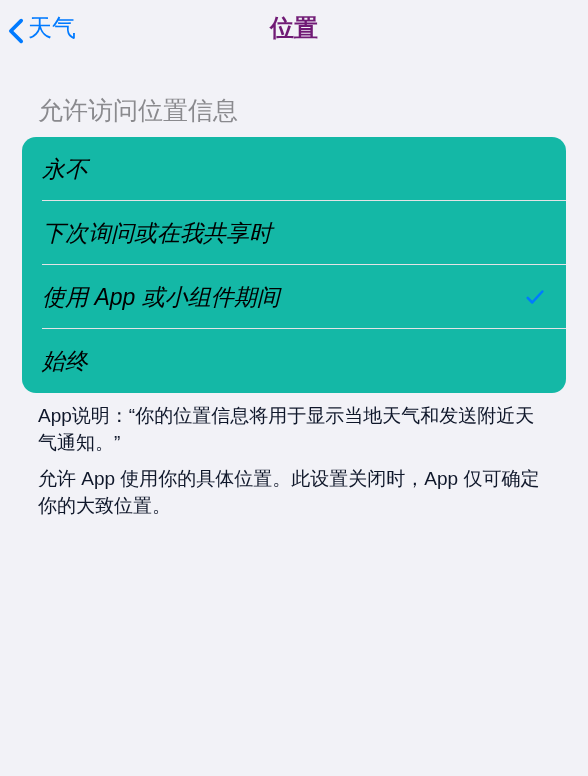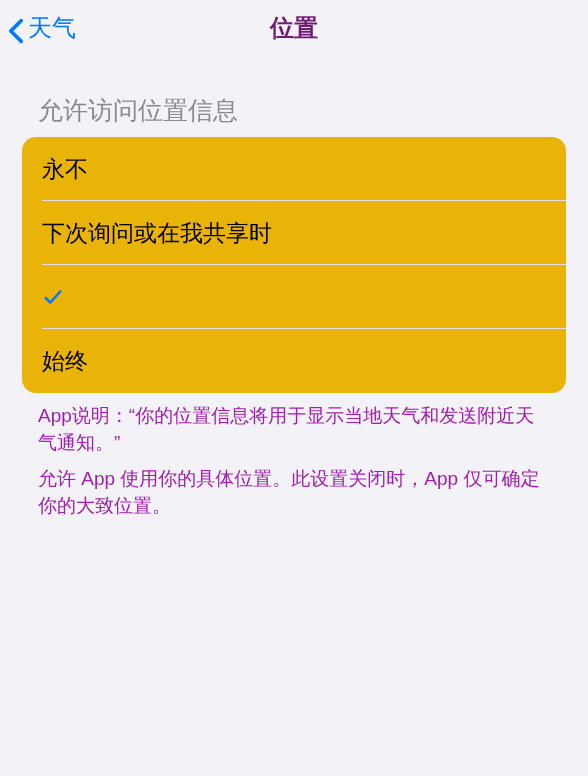--- a/index.html
+++ b/index.html
@@ -44,23 +44,24 @@
     }
     .content {
       padding: 0 22px;
     }
     .section-header {
       padding: 38px 16px 10px 16px;
       font-size: 25px;
       color: #8a8a8e;
     }
     .group {
-      background: #eab308;
+      background: #14b8a6;
       border-radius: 14px;
       overflow: hidden;
+      font-style: italic;
     }
     .row {
       display: flex;
       align-items: center;
       justify-content: space-between;
       min-height: 64px;
       padding: 0 20px;
       position: relative;
       cursor: pointer;
     }
@@ -78,21 +79,21 @@
     }
     .checkmark {
       width: 22px;
       height: 22px;
       color: #007aff;
     }
     .section-footer {
       padding: 10px 16px 0 16px;
       font-size: 19px;
       line-height: 1.4;
-      color: #a21caf;
+      color: #0f172a;
     }
     .group-2 {
       margin-top: 46px;
     }
     .toggle {
       width: 66px;
       height: 40px;
       border-radius: 20px;
       position: relative;
       cursor: pointer;
@@ -133,20 +134,21 @@
   <div class="group">
     <div class="row">
       <span class="row-label">永不</span>
       <div class="row-sep"></div>
     </div>
     <div class="row">
       <span class="row-label">下次询问或在我共享时</span>
       <div class="row-sep"></div>
     </div>
     <div class="row">
+      <span class="row-label">使用 App 或小组件期间</span>
       <svg class="checkmark" viewBox="0 0 24 24" fill="none" stroke="currentColor" stroke-width="2.8" stroke-linecap="round" stroke-linejoin="round">
         <polyline points="4,13 9,18 20,6"></polyline>
       </svg>
       <div class="row-sep"></div>
     </div>
     <div class="row">
       <span class="row-label">始终</span>
     </div>
   </div>
 

